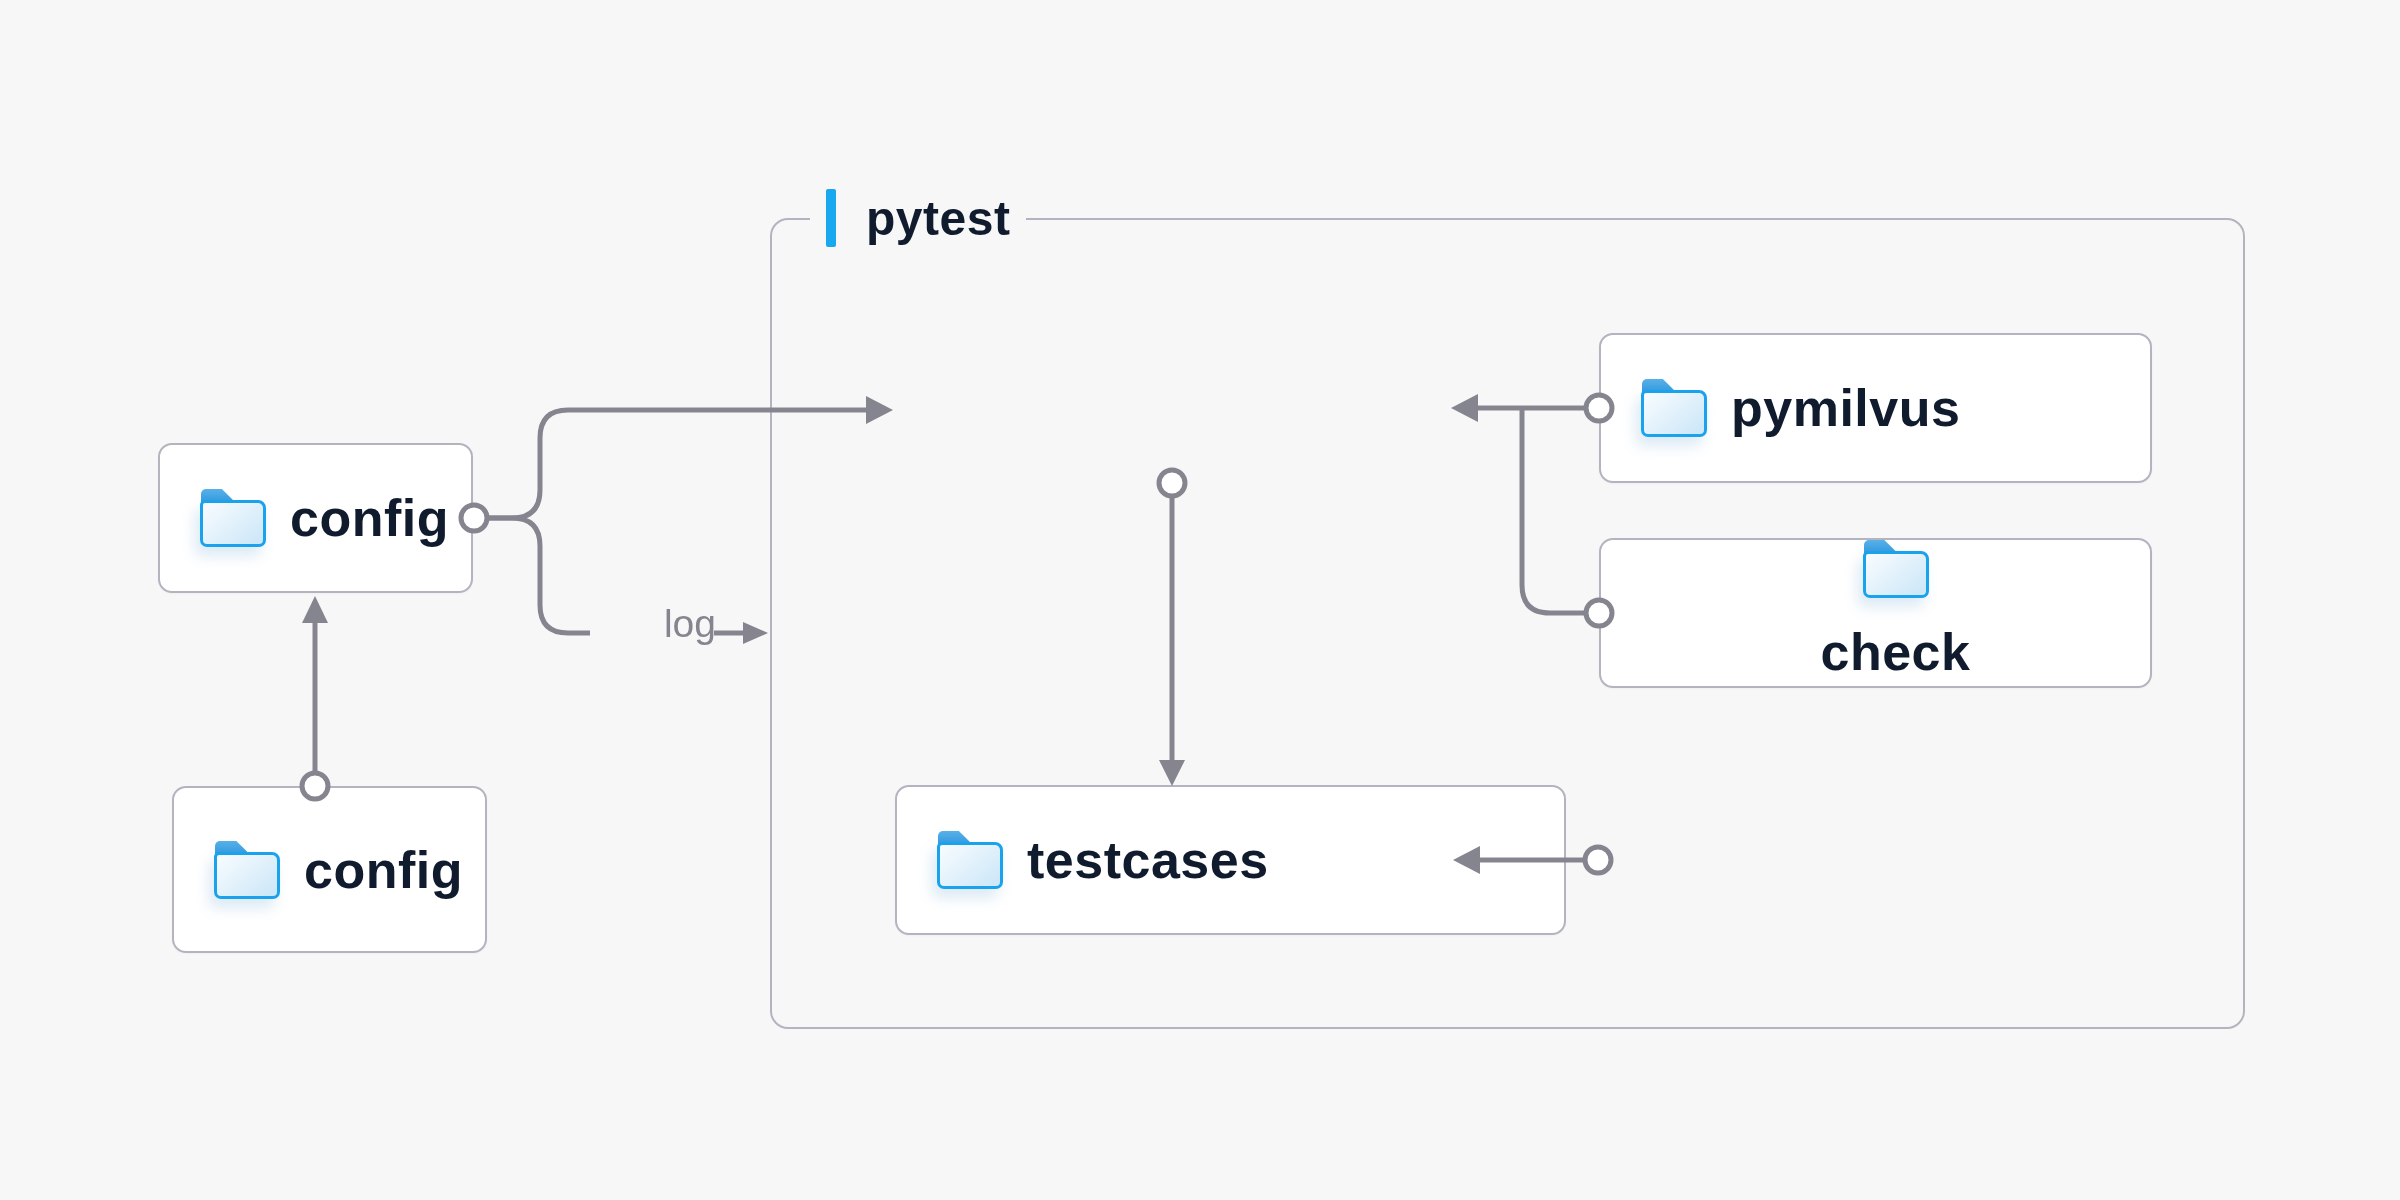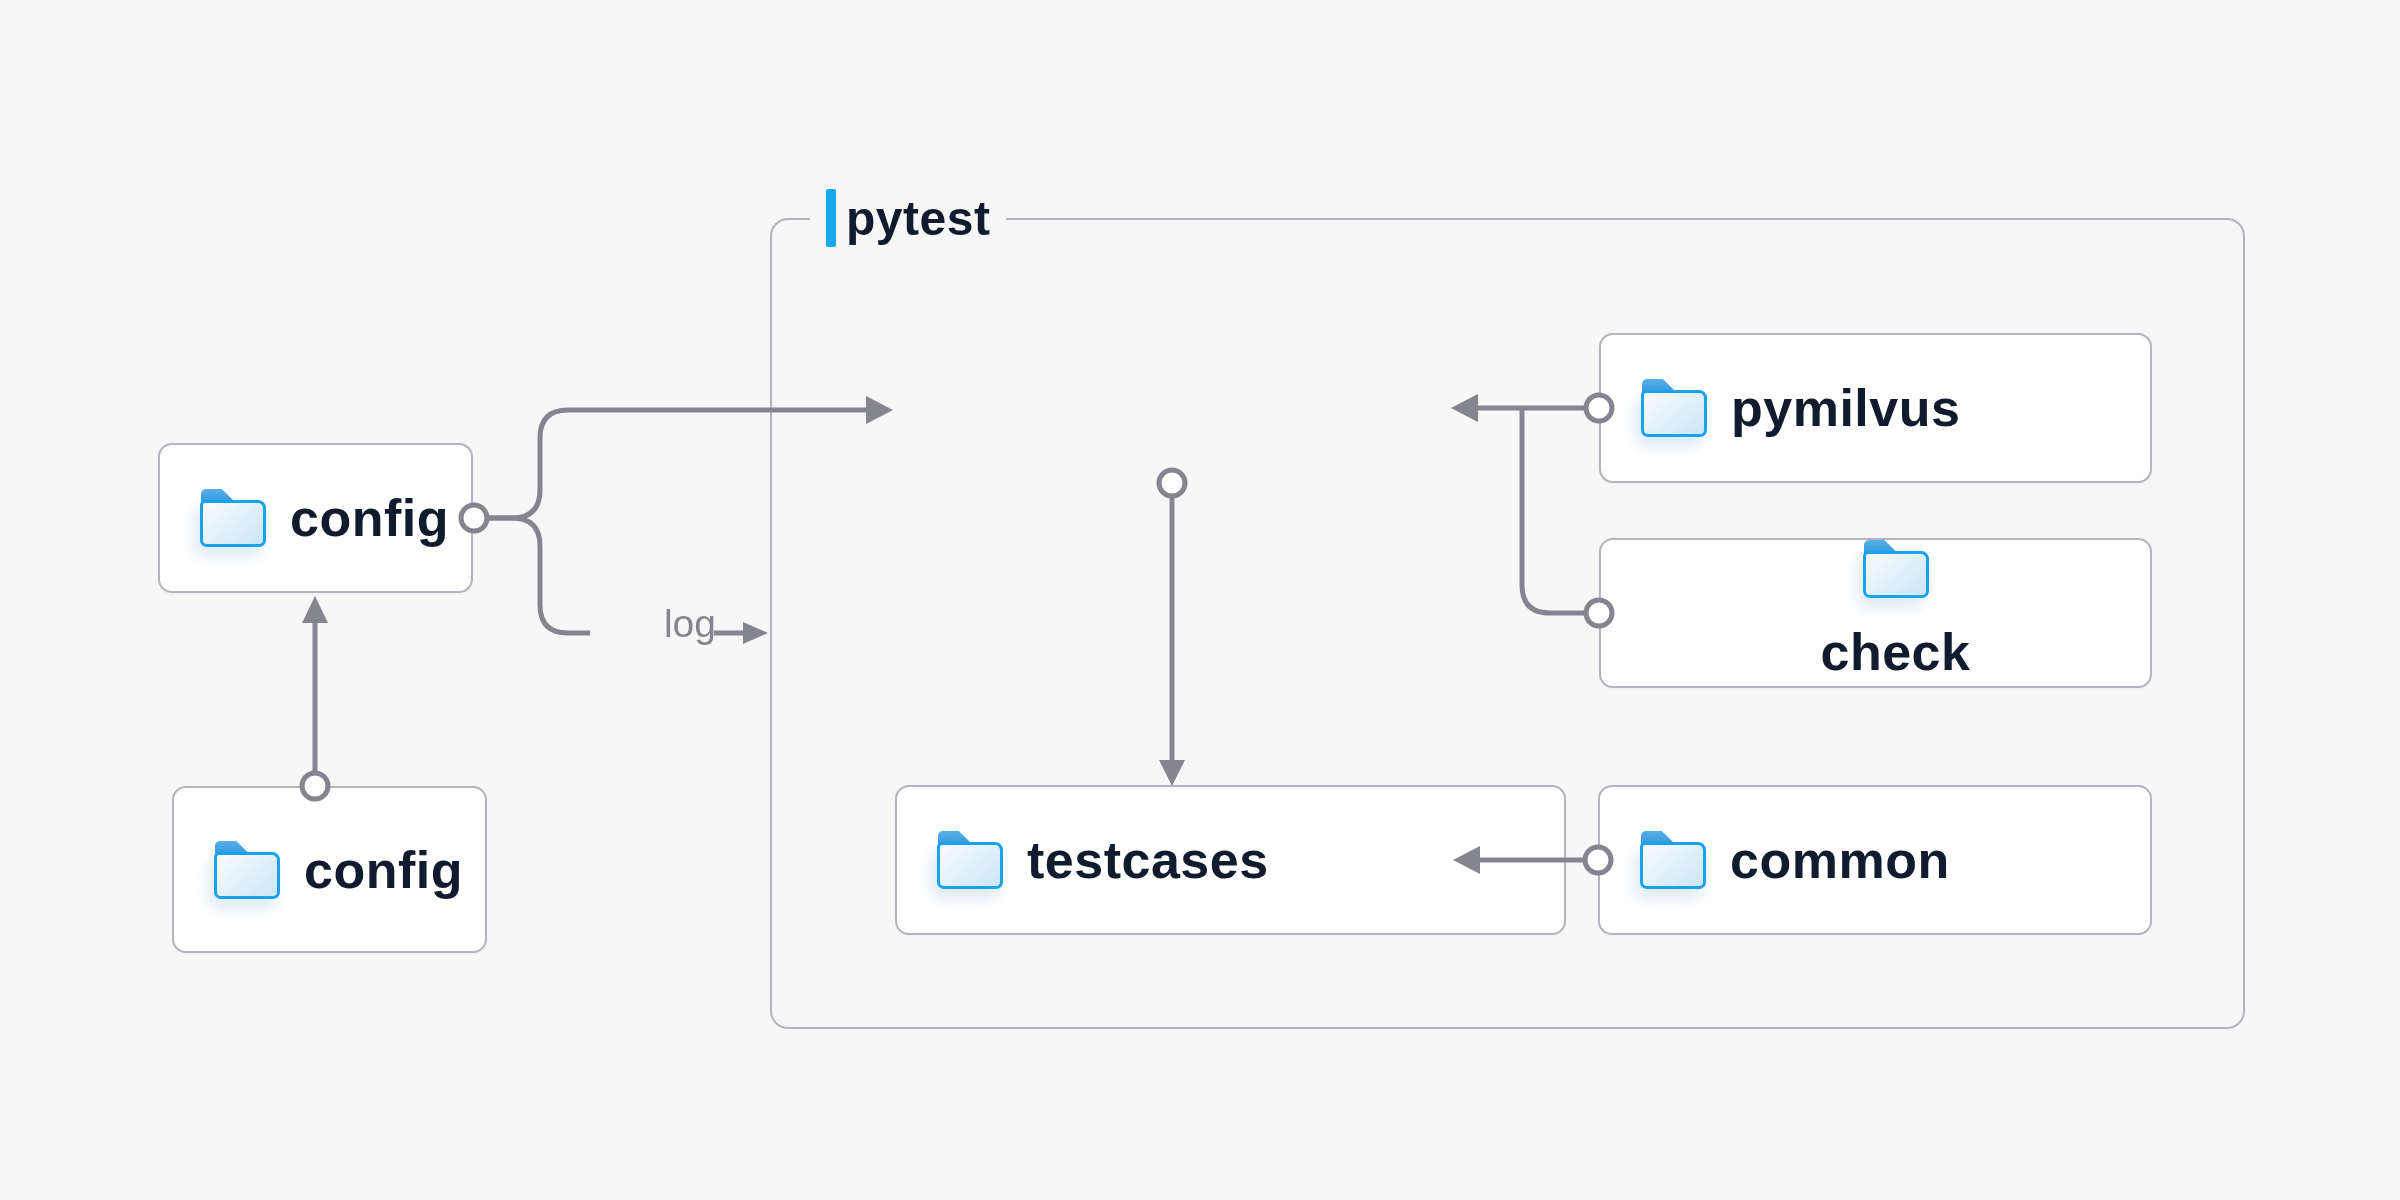--- a/index.html
+++ b/index.html
@@ -17,21 +17,21 @@
     position:absolute;
     left:770px;top:218px;width:1475px;height:811px;
     border:2px solid #b4b4c0;
     border-radius:18px;
     background:transparent;
     box-sizing:border-box;
   }
   .group-label{
     position:absolute;
     left:810px;top:186px;height:64px;
-    display:flex;align-items:center;gap:10px;
+    display:flex;align-items:center;gap:30px;
     padding:0 16px;
     background:#f7f7f8;
     z-index:3;
   }
   .group-label .accent-bar{
     width:10px;height:58px;
     background:#17a8f0;
     border-radius:2px;
     flex:none;
   }
@@ -132,27 +132,20 @@
   </div>
 
   <div class="node" style="left:895px;top:785px;width:671px;height:150px;">
     <span class="folder">
         <span class="tab"></span>
         <span class="fbody"></span>
       </span>
     <span class="label">testcases</span>
   </div>
 
-  <div class="node" style="left:1598px;top:785px;width:554px;height:150px;">
-    <span class="folder">
-        <span class="tab"></span>
-        <span class="fbody"></span>
-      </span>
-    <span class="label">common</span>
-  </div>
 
   <div class="edge-label">log</div>
 
   <svg class="wires" width="2400" height="1200" viewBox="0 0 2400 1200">
 
     <path d="M 489 518 L 512 518 Q 540 518 540 490 L 540 438 Q 540 410 568 410 L 868 410"></path>
     <polygon points="893,410 866,396 866,424"></polygon>
 
     <path d="M 489 518 L 512 518 Q 540 518 540 546 L 540 605 Q 540 633 568 633 L 590 633"></path>
     <path d="M 714 633 L 744 633"></path>

